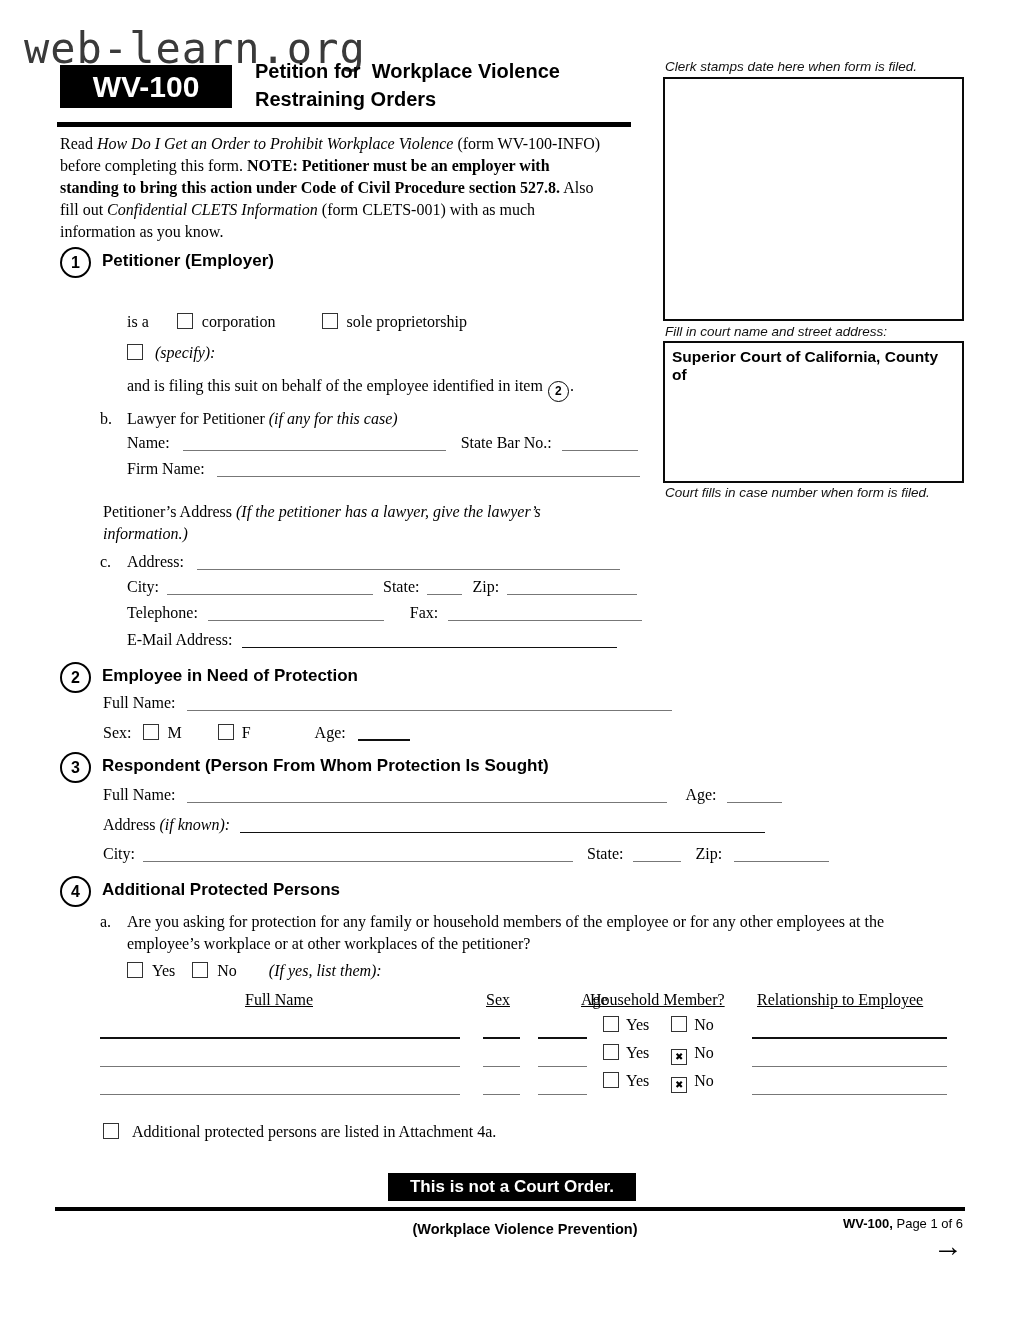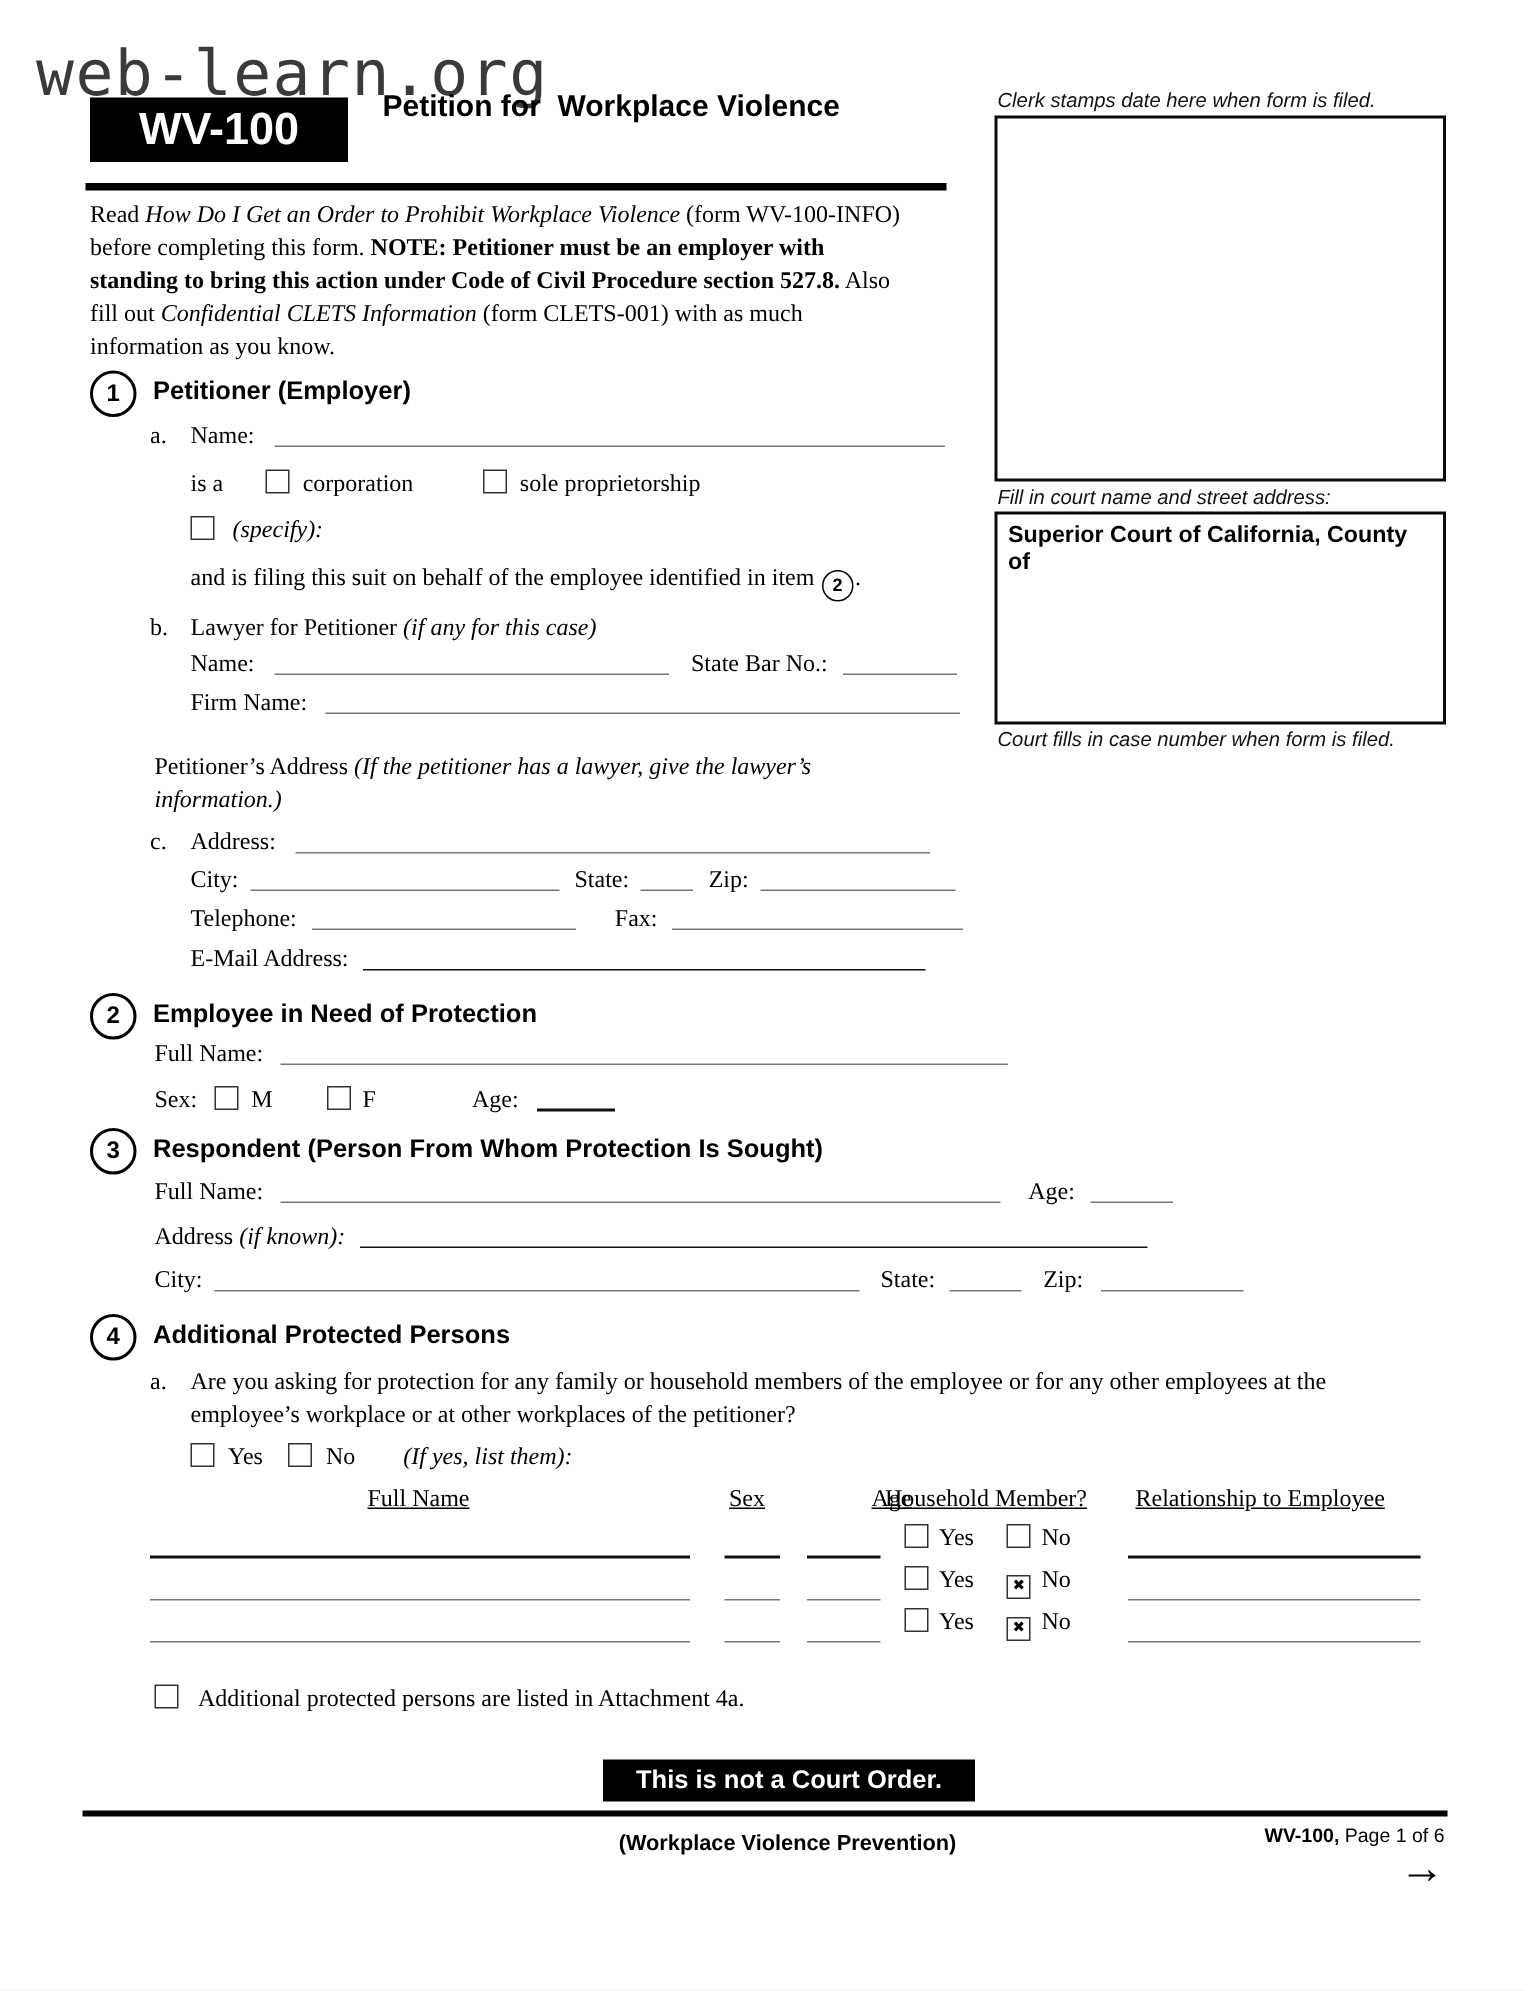--- a/index.html
+++ b/index.html
@@ -42,41 +42,39 @@
 
 <div class="pg">
 
   <div class="watermark">web-learn.org</div>
 
   <div class="abs z2" style="left:60px;top:65px;width:172px;height:43px;background:#000;display:flex;align-items:center;justify-content:center;">
     <span style="color:#fff;font:bold 30px 'Liberation Sans',sans-serif;">WV-100</span>
   </div>
   <div class="abs z2" style="left:255px;top:57px;font:bold 20px/28px 'Liberation Sans',sans-serif;">
     <div>Petition for &nbsp;Workplace Violence</div>
+    <div>Restraining Orders</div>
   </div>
   <div class="rule" style="left:57px;top:122px;width:574px;height:5px;"></div>
 
   <div class="wrap" style="left:60px;top:133px;width:552px;">
     <span>Read </span><span class="it">How Do I Get an Order to Prohibit Workplace Violence</span><span> (form WV-100-INFO) before completing this form. </span><span class="bd">NOTE: Petitioner must be an employer with standing to bring this action under Code of Civil Procedure section 527.8.</span><span> Also fill out </span><span class="it">Confidential CLETS Information</span><span> (form CLETS-001) with as much information as you know.</span>
   </div>
 
   <div class="note" style="left:665px;top:59px;">Clerk stamps date here when form is filed.</div>
   <div class="bx" style="left:663px;top:77px;width:297px;height:240px;"></div>
   <div class="note" style="left:665px;top:324px;">Fill in court name and street address:</div>
   <div class="bx" style="left:663px;top:341px;width:297px;height:138px;">
     <div class="bxlabel">Superior Court of California, County of</div>
   </div>
   <div class="note" style="left:665px;top:485px;">Court fills in case number when form is filed.</div>
 
   <div class="circ" style="left:60px;top:247px;">1</div>
   <div class="stitle" style="left:102px;top:251px;">Petitioner (Employer)</div>
 
-  <div class="row" style="left:100px;top:282px;">
-    <span class="mk">a.</span><span>Name:</span><span class="ln" style="width:447px;margin-left:13px;"></span>
-  </div>
 
   <div class="row" style="left:127px;top:313px;">
     <span>is a</span><span class="cb" style="margin-left:28px;"></span><span style="margin-left:9px;">corporation</span><span class="cb" style="margin-left:46px;"></span><span style="margin-left:9px;">sole proprietorship</span>
   </div>
 
   <div class="row" style="left:127px;top:344px;">
     <span class="cb"></span><span class="it" style="margin-left:12px;">(specify):</span>
   </div>
 
   <div class="row" style="left:127px;top:377px;">
@@ -168,21 +166,21 @@
   </div>
 
   <div class="row" style="left:100px;top:1078px;">
     <span class="ln" style="width:360px;"></span><span class="ln" style="width:37px;margin-left:23px;"></span><span class="ln" style="width:49px;margin-left:18px;"></span><span style="margin-left:16px;position:relative;top:-6px;"><span class="cb"></span><span style="margin-left:7px;">Yes</span><span class="cb" style="margin-left:22px;">✖</span><span style="margin-left:7px;">No</span></span><span class="ln" style="width:195px;margin-left:38px;"></span>
   </div>
 
   <div class="row" style="left:103px;top:1123px;">
     <span class="cb"></span><span style="margin-left:13px;text-align:center;">Additional protected persons are listed in Attachment 4a.</span>
   </div>
 
-  <div class="notice" style="left:388px;top:1173px;width:248px;height:28px;margin-left:14px;">This is not a Court Order.</div>
+  <div class="notice" style="left:388px;top:1173px;width:248px;height:28px;">This is not a Court Order.</div>
 
   <div class="rule" style="left:55px;top:1207px;width:910px;height:4px;"></div>
 
 
   <div class="fcenter" style="left:260px;top:1218px;width:530px;">
     <div style="font-weight:bold;font-size:14.5px;margin-top:3px;">(Workplace Violence Prevention)</div>
   </div>
 
   <div class="fright" style="left:810px;top:1216px;width:153px;">
     <span class="bd">WV-100,</span><span> Page 1 of 6</span>

